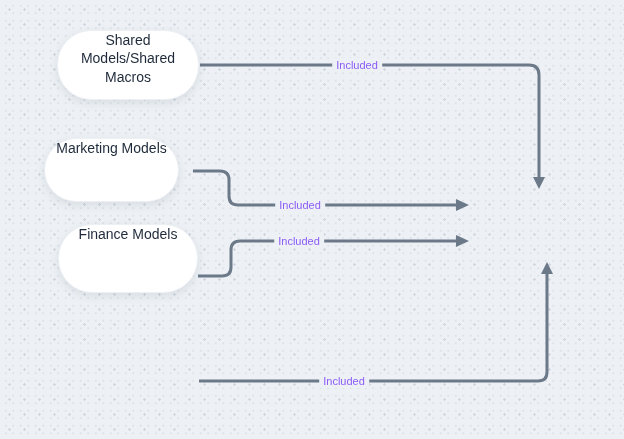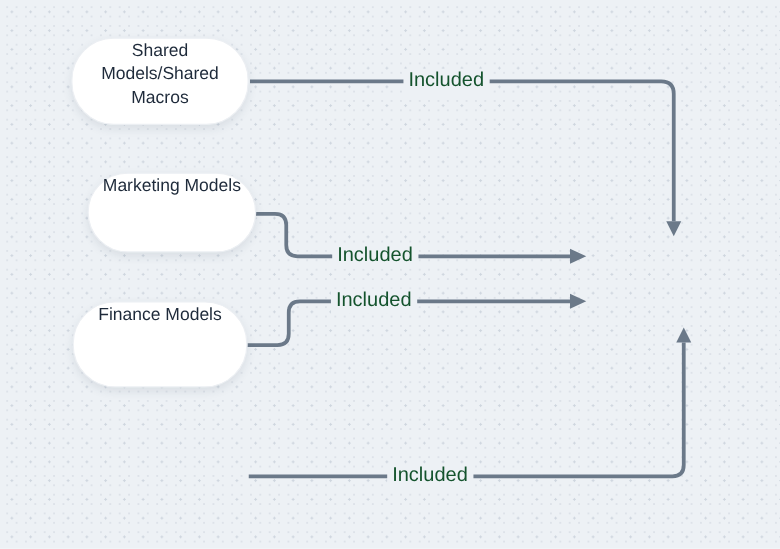--- a/index.html
+++ b/index.html
@@ -52,31 +52,31 @@
     white-space: pre-line;
     text-align: center;
     font-size: 14px;
     line-height: 1.32;
     color: #1e2a3a;
   }
   .single .node-label {
     white-space: nowrap;
   }
   .node-shared-models    { left: 57px;  top: 30px;  width: 142px; height: 70px; }
-  .node-marketing-models { left: 70px;  top: 138px; width: 135px; height: 64px; }
-  .node-finance-models   { left: 58px;  top: 241px; width: 140px; height: 69px; }
+  .node-marketing-models { left: 44px;  top: 138px; width: 135px; height: 64px; }
+  .node-finance-models   { left: 58px;  top: 224px; width: 140px; height: 69px; }
   .node-sales-models     { left: 57px;  top: 348px; width: 141px; height: 70px; }
   .node-shared-repository{ left: 470px; top: 193px; width: 137px; height: 64px; }
   .edge-label {
     position: absolute;
     transform: translate(-50%, -50%);
     background: #edf1f5;
     padding: 1px 4px;
-    font-size: 16px;
-    color: #14532d;
+    font-size: 11px;
+    color: #8b5cf6;
     white-space: nowrap;
   }
   .edge-label-1 { left: 357px; top: 65px; }
   .edge-label-2 { left: 300px; top: 205px; }
   .edge-label-3 { left: 299px; top: 241px; }
   .edge-label-4 { left: 344px; top: 381px; }
 </style>
 </head>
 <body>
 

